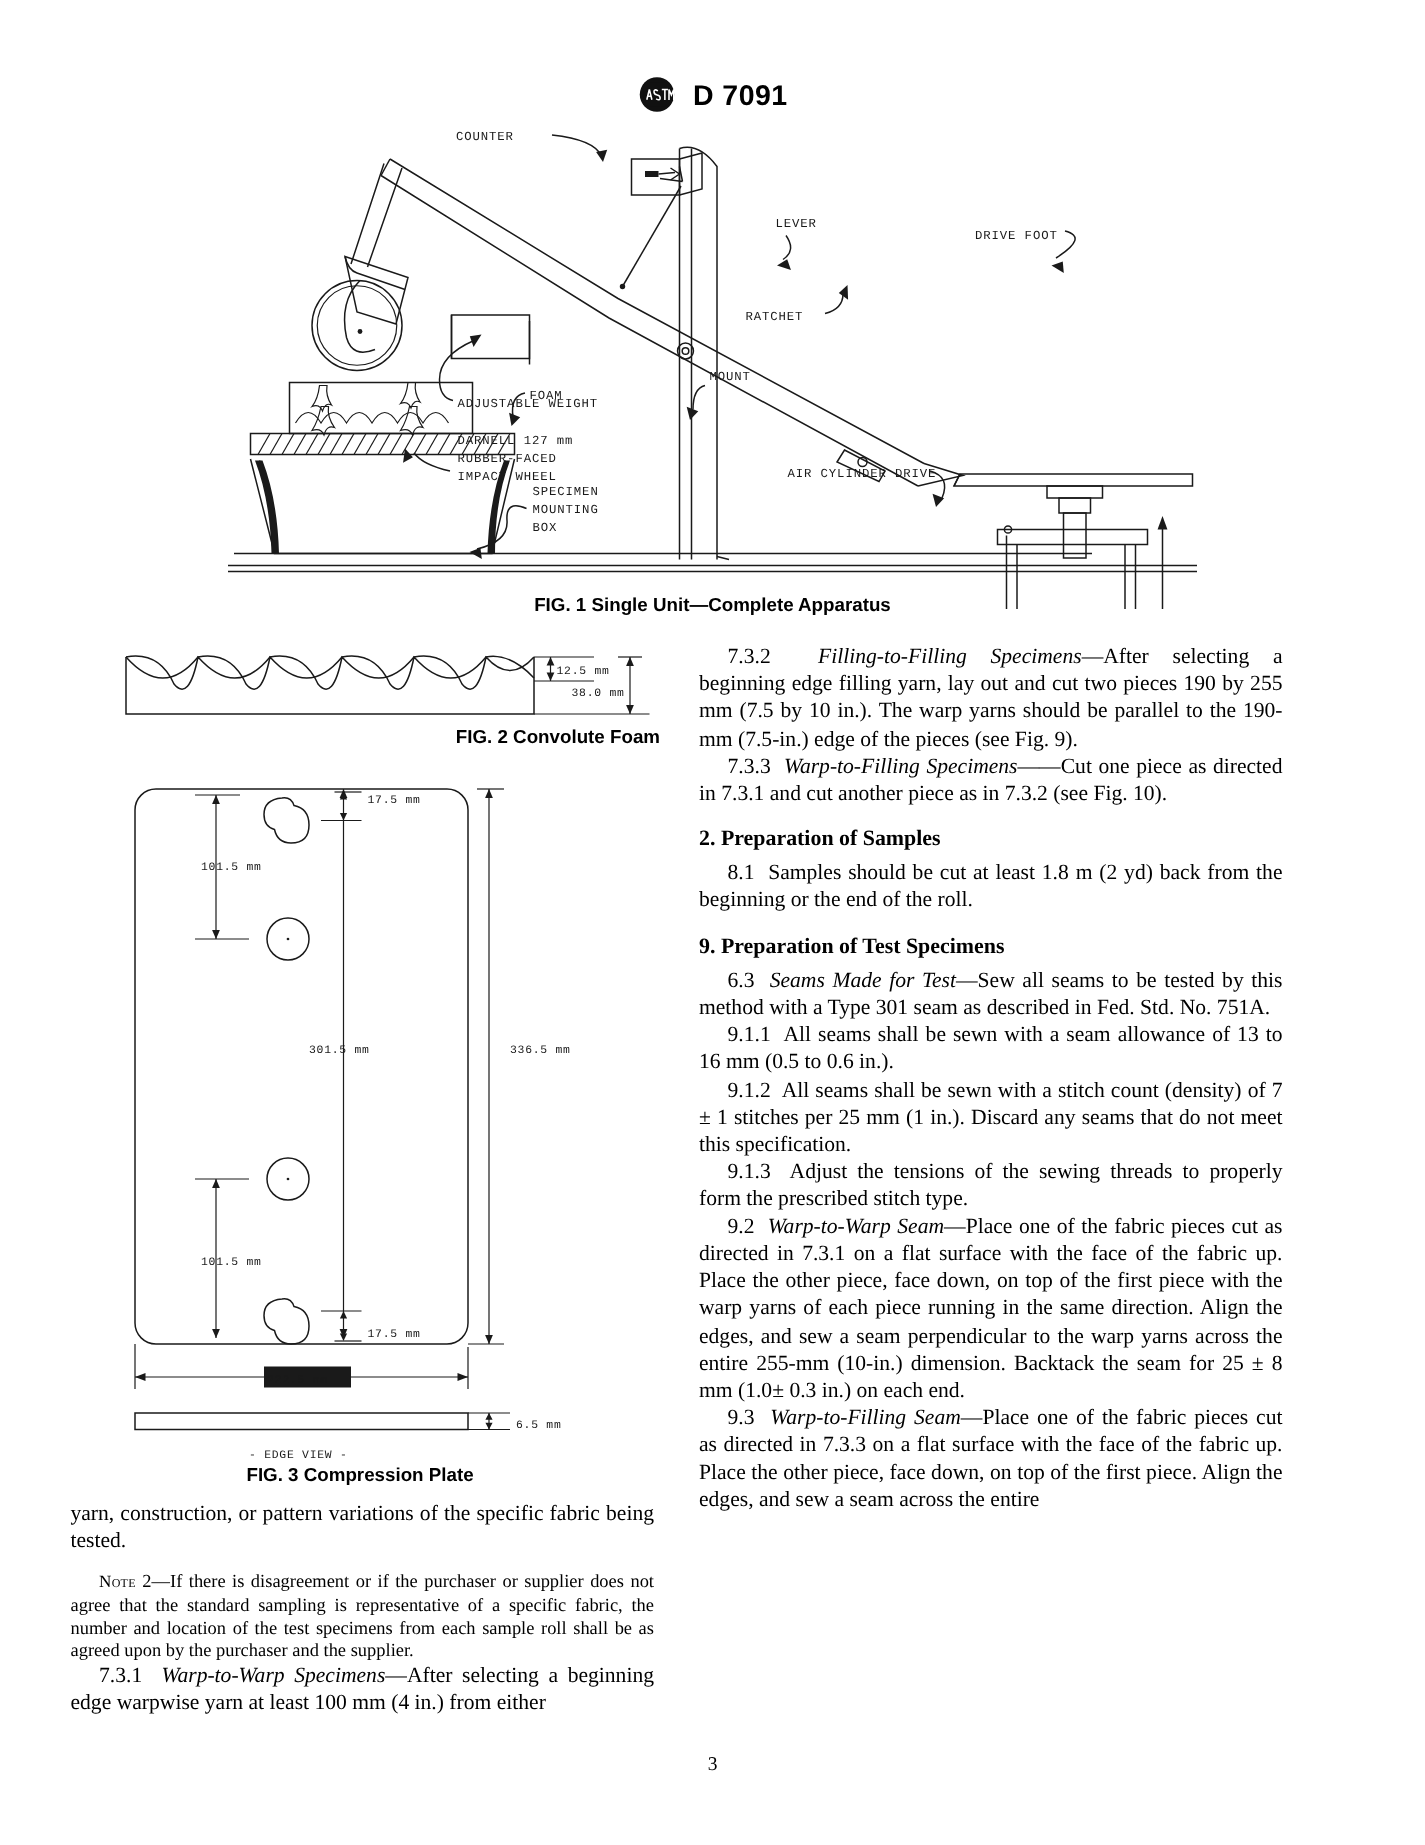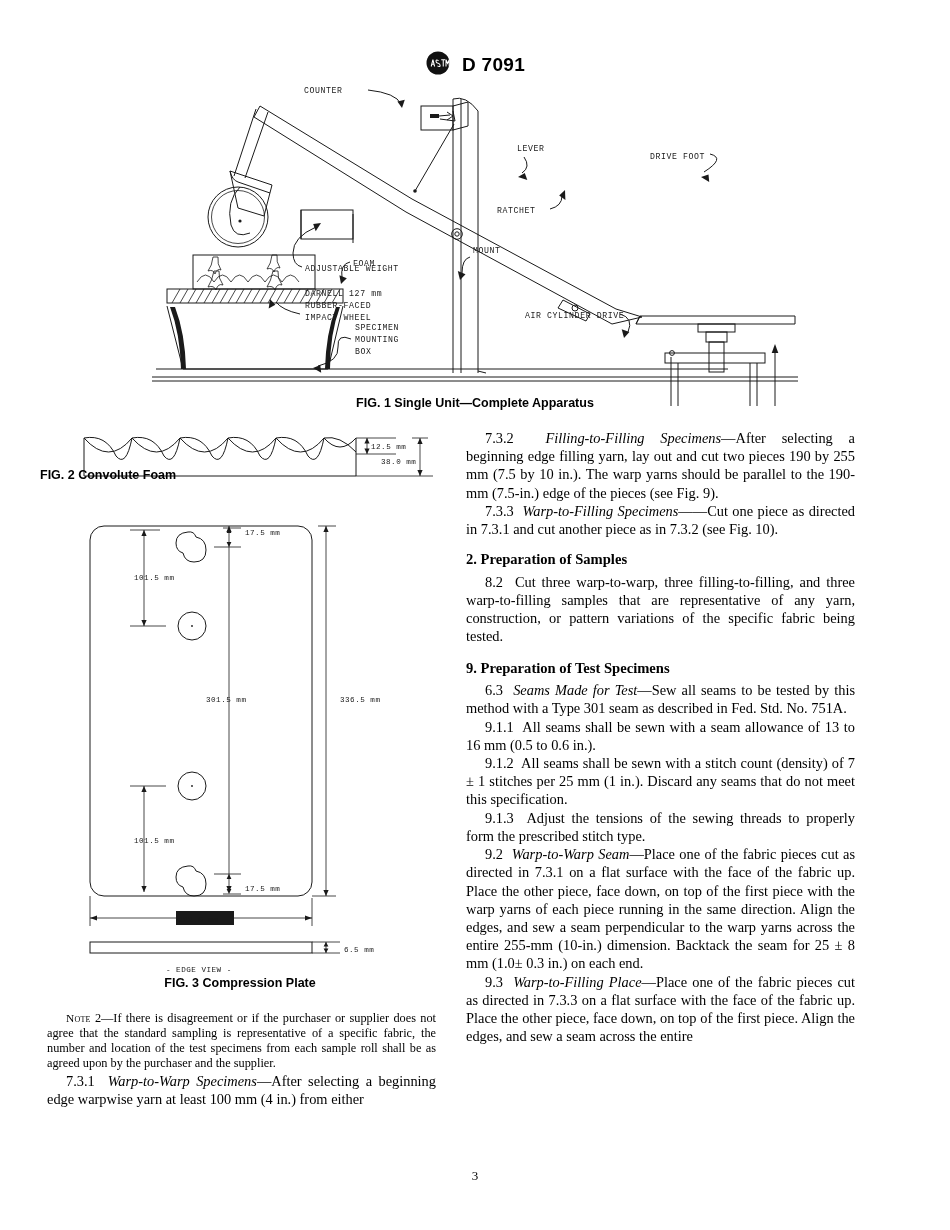--- a/index.html
+++ b/index.html
@@ -65,24 +65,24 @@
   
   #fig2-wrap {
     position: absolute;
     top: 428px;
     left: 78px;
     width: 372px;
     height: 56px;
   }
   #fig2-caption {
     position: absolute;
-    top: 468px;
+    top: 484px;
     left: 40px;
     width: 400px;
-    text-align: left;
+    text-align: right;
     font-family: "Liberation Sans", sans-serif;
     font-weight: bold;
     font-size: 12.5px;
   }
 
   
   #fig3-wrap {
     position: absolute;
     top: 518px;
     left: 78px;
@@ -438,43 +438,44 @@
     <path class="dg-fill" d="M248 424 l-2.4 4.5 h4.8 z"></path>
     <path class="dg-fill" d="M248 435 l-2.4 -4.5 h4.8 z"></path>
     <text class="dg-label-sm" x="266" y="434">6.5 mm</text>
 
     <text class="dg-label-sm" x="88" y="454">- EDGE VIEW -</text>
   </svg>
 </div>
 <div id="fig3-caption">FIG. 3 Compression Plate</div>
 
 <div id="left-col" class="col">
+  <p class="para cont">yarn, construction, or pattern variations of the specific fabric being tested.</p>
   <p class="note"><span class="note-label">Note</span> <span>2</span><span>—If there is disagreement or if the purchaser or supplier does not agree that the standard sampling is representative of a specific fabric, the number and location of the test specimens from each sample roll shall be as agreed upon by the purchaser and the supplier.</span></p>
   <p class="para"><span>7.3.1</span>&nbsp; <span class="it">Warp-to-Warp Specimens</span><span>—After selecting a beginning edge warpwise yarn at least 100 mm (4 in.) from either</span></p>
 </div>
 
 <div id="right-col" class="col">
 
   <p class="para"><span>7.3.2</span>&nbsp; <span class="it">Filling-to-Filling Specimens</span><span>—After selecting a beginning edge filling yarn, lay out and cut two pieces 190 by 255 mm (7.5 by 10 in.). The warp yarns should be parallel to the 190-mm (7.5-in.) edge of the pieces (see Fig. 9).</span></p>
 
   <p class="para"><span>7.3.3</span>&nbsp; <span class="it">Warp-to-Filling Specimens</span><span>——Cut one piece as directed in 7.3.1 and cut another piece as in 7.3.2 (see Fig. 10).</span></p>
 
   <p class="sec-head">2.  Preparation of Samples</p>
 
-
-  <p class="para"><span>8.2</span>&nbsp; <span>Cut three warp-to-warp, three filling-to-filling, and three warp-to-filling samples that are representative of any yarn, construction, or pattern variations of the specific fabric being tested.</span></p>
+  <p class="para"><span>8.1</span>&nbsp; <span>Samples should be cut at least 1.8 m (2 yd) back from the beginning or the end of the roll.</span></p>
+
 
   <p class="sec-head tight">9.  Preparation of Test Specimens</p>
 
   <p class="para"><span>6.3</span>&nbsp; <span class="it">Seams Made for Test</span><span>—Sew all seams to be tested by this method with a Type 301 seam as described in Fed. Std. No. 751A.</span></p>
 
   <p class="para"><span>9.1.1</span>&nbsp; <span>All seams shall be sewn with a seam allowance of 13 to 16 mm (0.5 to 0.6 in.).</span></p>
 
   <p class="para"><span>9.1.2</span>&nbsp; <span>All seams shall be sewn with a stitch count (density) of 7 ± 1 stitches per 25 mm (1 in.). Discard any seams that do not meet this specification.</span></p>
 
   <p class="para"><span>9.1.3</span>&nbsp; <span>Adjust the tensions of the sewing threads to properly form the prescribed stitch type.</span></p>
 
   <p class="para"><span>9.2</span>&nbsp; <span class="it">Warp-to-Warp Seam</span><span>—Place one of the fabric pieces cut as directed in 7.3.1 on a flat surface with the face of the fabric up. Place the other piece, face down, on top of the first piece with the warp yarns of each piece running in the same direction. Align the edges, and sew a seam perpendicular to the warp yarns across the entire 255-mm (10-in.) dimension. Backtack the seam for 25 ± 8 mm (1.0± 0.3 in.) on each end.</span></p>
 
-  <p class="para"><span>9.3</span>&nbsp; <span class="it">Warp-to-Filling Place</span><span>—Place one of the fabric pieces cut as directed in 7.3.3 on a flat surface with the face of the fabric up. Place the other piece, face down, on top of the first piece. Align the edges, and sew a seam across the entire</span></p>
+  <p class="para"><span>9.3</span>&nbsp; <span class="it">Warp-to-Filling Seam</span><span>—Place one of the fabric pieces cut as directed in 7.3.3 on a flat surface with the face of the fabric up. Place the other piece, face down, on top of the first piece. Align the edges, and sew a seam across the entire</span></p>
 </div>
 
 <div id="page-number">3</div>
 
 </body></html>

